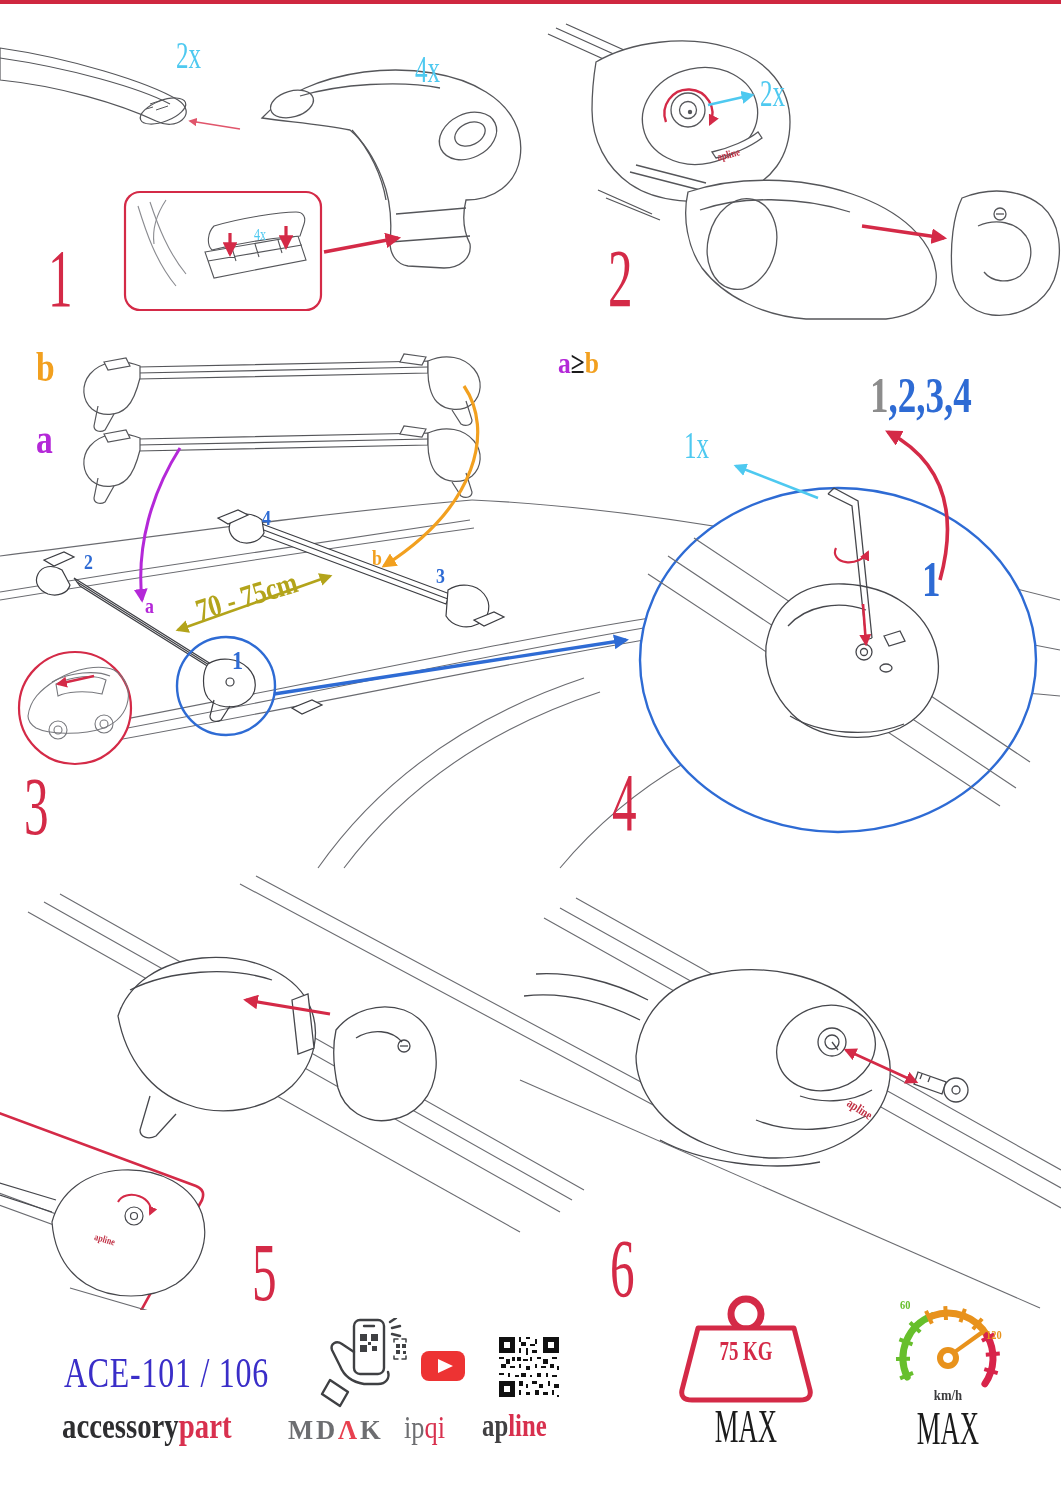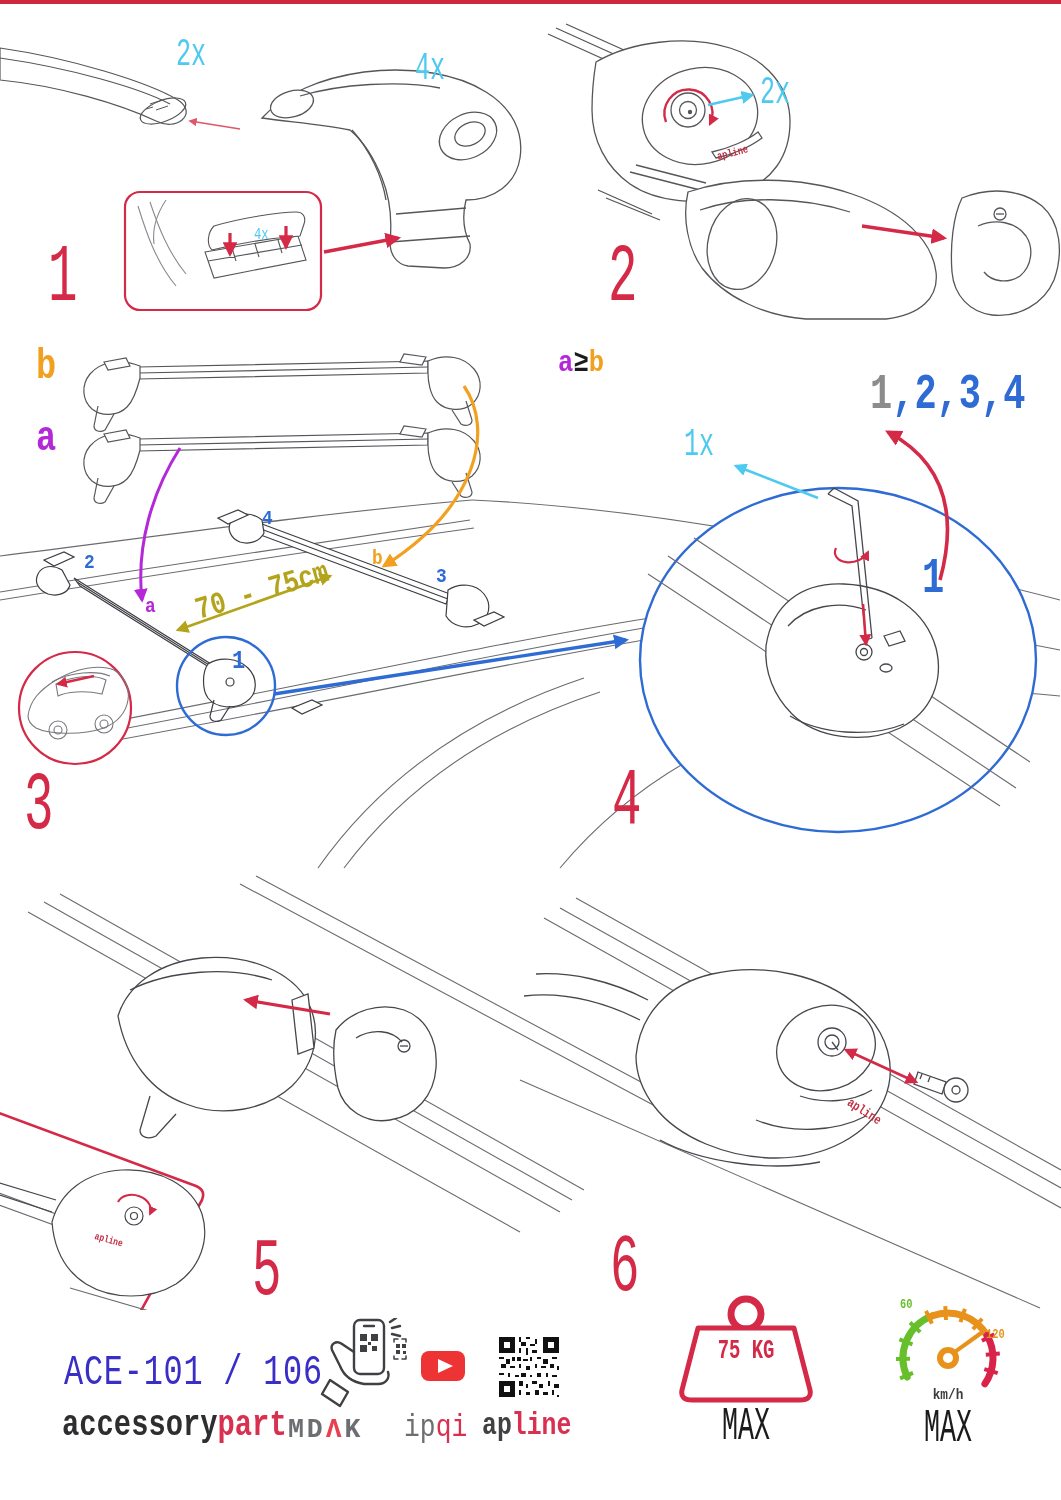--- a/index.html
+++ b/index.html
@@ -1,17 +1,17 @@
 <!DOCTYPE html>
 <html><head>
 <meta charset="utf-8">
 <style>
   html,body{margin:0;padding:0;background:#ffffff;}
   #page{position:relative;width:1061px;height:1500px;background:#fff;overflow:hidden;
-        font-family:Liberation Mono, monospace;}
+        font-family:Liberation Serif, serif;}
   svg{position:absolute;left:0;}
   .lbl{position:absolute;line-height:1;white-space:nowrap;transform-origin:0 0;display:block;}
   .num{font-size:82px;color:#d42a47;font-weight:500;transform:scaleX(.60);}
   .qty{font-size:38px;color:#4ec9f0;font-weight:400;transform:scaleX(.66);}
   .qty-sm{font-size:17px;color:#4ec9f0;font-weight:400;transform:scaleX(.72);}
   .biglabel{font-size:42px;font-weight:700;transform:scaleX(.80);}
   .rooflbl{font-size:21px;font-weight:700;transform:scaleX(.85);}
   .blue{color:#2e6bd4;} .orange{color:#f2a01f;} .purple{color:#b428d8;} .gray{color:#8c8c8c;}
   .dim{font-size:31px;font-weight:700;color:#b3a41b;transform:rotate(-16.5deg) scaleX(.82);}
   .rule{font-size:30px;font-weight:700;transform:scaleX(.85);}

